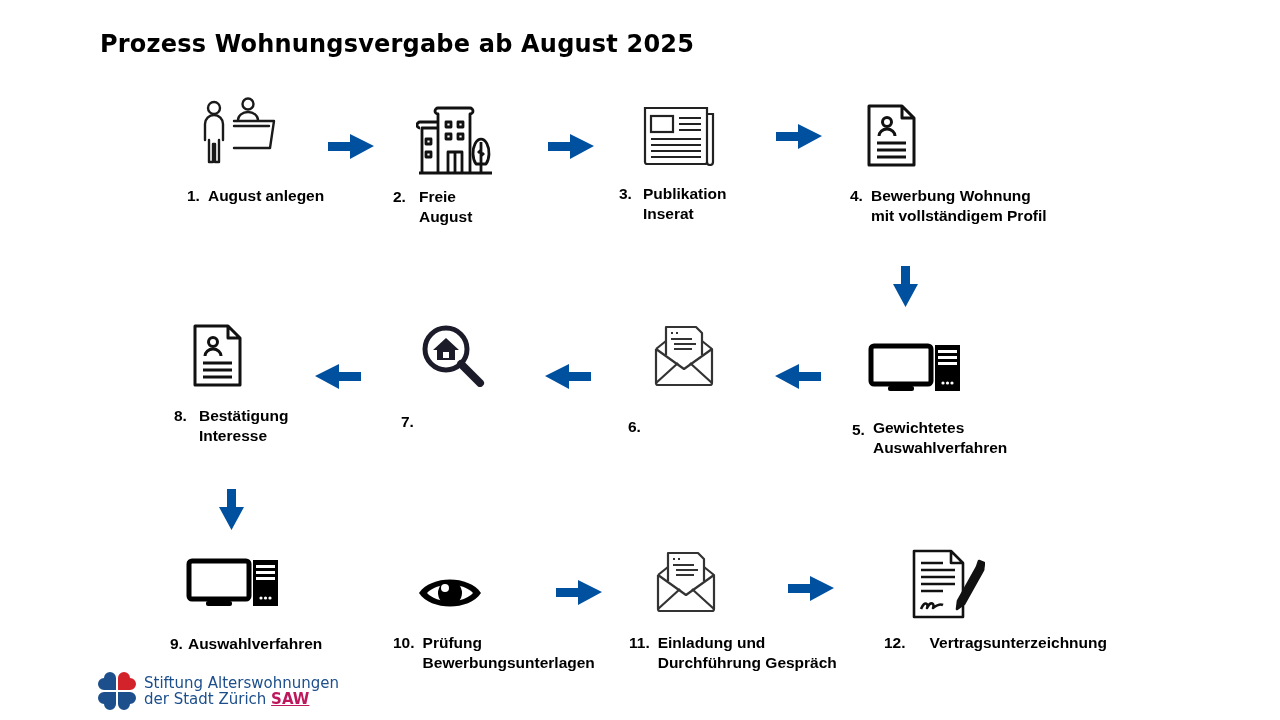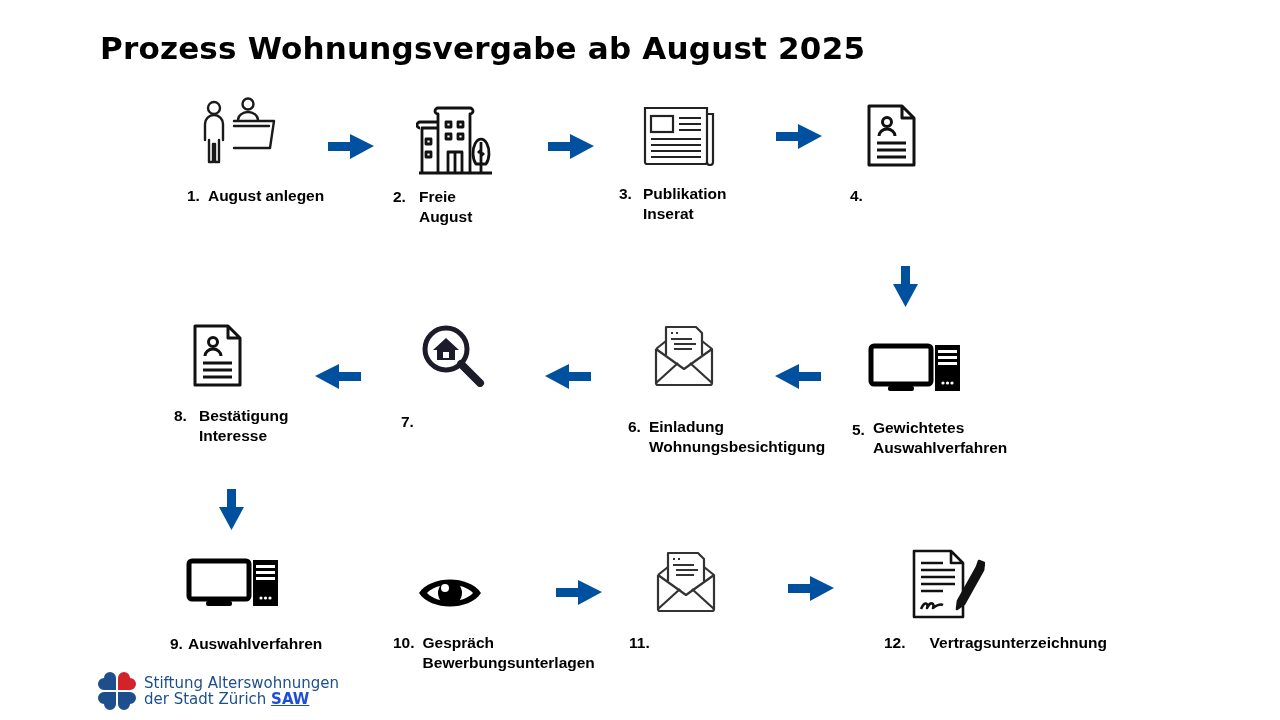--- a/index.html
+++ b/index.html
@@ -2,36 +2,36 @@
 <html><head>
 <meta charset="utf-8">
 <style>
   html, body { margin: 0; padding: 0; }
   body {
     width: 1280px; height: 720px; position: relative; overflow: hidden;
     background: #ffffff; font-family: "Liberation Sans", sans-serif; color: #000;
   }
   .title {
     position: absolute; left: 100px; top: 30px; margin: 0;
-    font-family: "DejaVu Sans", sans-serif; font-weight: bold; font-size: 31px;
+    font-family: "DejaVu Sans", sans-serif; font-weight: bold; font-size: 24px;
     letter-spacing: 0.2px; color: #000;
   }
   .icon { position: absolute; }
   .arrow { position: absolute; }
   .step-label {
     position: absolute; display: flex; font-weight: bold; font-size: 15.5px; line-height: 20px;
   }
   .step-num { display: inline-block; margin-right: 8px; }
   .step-text { display: inline-block; }
   .logo { position: absolute; left: 98px; top: 672px; display: flex; align-items: center; }
   .logo-text {
     margin-left: 8px; font-family: "DejaVu Sans", sans-serif; font-size: 15px; line-height: 16px;
     color: #1c4f8c; font-weight: 500;
   }
-  .logo-text .saw { color: #1d4ed8; font-weight: bold; text-decoration: underline; }
+  .logo-text .saw { color: #be185d; font-weight: bold; text-decoration: underline; }
 </style>
 </head>
 <body>
 
 <h1 class="title">Prozess Wohnungsvergabe ab August 2025</h1>
 
 <svg class="icon" style="left:198px;top:96px" width="80" height="70" viewBox="0 0 80 70" fill="none" stroke="#1a1a1a" stroke-width="2.4" stroke-linecap="round" stroke-linejoin="round">
   <circle cx="16" cy="12" r="6"></circle>
   <path d="M7 44 V28 a9 9 0 0 1 18 0 V44 M11 44 V66 h4 V48 h2 V66 h4 V44"></path>
   <circle cx="50" cy="8" r="5.5"></circle>
@@ -86,20 +86,21 @@
 <div class="step-label" style="left:393px;top:187px">
   <span class="step-num" style="margin-right:13px">2.</span>
   <span class="step-text"><span>Freie</span><br><span>August</span></span>
 </div>
 <div class="step-label" style="left:619px;top:184px">
   <span class="step-num" style="margin-right:11px">3.</span>
   <span class="step-text"><span>Publikation</span><br><span>Inserat</span></span>
 </div>
 <div class="step-label" style="left:850px;top:186px">
   <span class="step-num">4.</span>
+  <span class="step-text"><span>Bewerbung Wohnung</span><br><span>mit vollständigem Profil</span></span>
 </div>
 
 <svg class="arrow" style="left:891px;top:266px" width="30" height="42" viewBox="0 0 30 42">
     <path d="M10 0 H19 V18 H27 L14.5 41 L2 18 H10 Z" fill="#0050a0"></path>
   </svg>
 
 <svg class="icon" style="left:192px;top:324px" width="52" height="64" viewBox="0 0 52 64" fill="none" stroke="#111" stroke-width="3">
   <path d="M3 2 H36 L48 14 V61 H3 Z M36 2 V14 H48" stroke-linejoin="round"></path>
   <circle cx="21" cy="18" r="4.5"></circle>
   <path d="M13 32 a8 7 0 0 1 16 0"></path>
@@ -148,21 +149,20 @@
 
 <div class="step-label" style="left:174px;top:406px">
   <span class="step-num" style="margin-right:12px">8.</span>
   <span class="step-text"><span>Bestätigung</span><br><span>Interesse</span></span>
 </div>
 <div class="step-label" style="left:401px;top:412px">
   <span class="step-num" style="margin-right:11px">7.</span>
 </div>
 <div class="step-label" style="left:628px;top:417px">
   <span class="step-num">6.</span>
-  <span class="step-text"><span>Einladung</span><br><span>Wohnungsbesichtigung</span></span>
 </div>
 <div class="step-label" style="left:852px;top:418px">
   <span class="step-num" style="margin-top:2px">5.</span>
   <span class="step-text"><span>Gewichtetes</span><br><span>Auswahlverfahren</span></span>
 </div>
 
 <svg class="arrow" style="left:217px;top:489px" width="30" height="42" viewBox="0 0 30 42">
     <path d="M10 0 H19 V18 H27 L14.5 41 L2 18 H10 Z" fill="#0050a0"></path>
   </svg>
 
@@ -209,24 +209,25 @@
   <path d="M47 52 L66 18 L72 21 L53 55 L46 60 Z" fill="#111"></path>
   <path d="M66 18 L68 12 L73 14 L72 21" fill="#111"></path>
 </svg>
 
 <div class="step-label" style="left:170px;top:634px">
   <span class="step-num" style="margin-right:5px">9.</span>
   <span class="step-text">Auswahlverfahren</span>
 </div>
 <div class="step-label" style="left:393px;top:633px">
   <span class="step-num">10.</span>
-  <span class="step-text"><span>Gespräch</span><br><span>Bewerbungsunterlagen</span></span>
+  <span class="step-text"><span>Prüfung</span><br><span>Bewerbungsunterlagen</span></span>
 </div>
 <div class="step-label" style="left:629px;top:633px">
   <span class="step-num">11.</span>
+  <span class="step-text"><span>Einladung und</span><br><span>Durchführung Gespräch</span></span>
 </div>
 <div class="step-label" style="left:884px;top:633px">
   <span class="step-num" style="margin-right:24px">12.</span>
   <span class="step-text">Vertragsunterzeichnung</span>
 </div>
 
 <div class="logo">
   <svg width="38" height="38" viewBox="0 0 38 38">
     <path d="M18 18 L18 6 a6 6 0 0 0 -12 0 a6 6 0 0 0 0 12 Z" fill="#1c4f8c"></path>
     <path d="M20 18 L20 6 a6 6 0 0 1 12 0 a6 6 0 0 1 0 12 Z" fill="#d2232a"></path>

